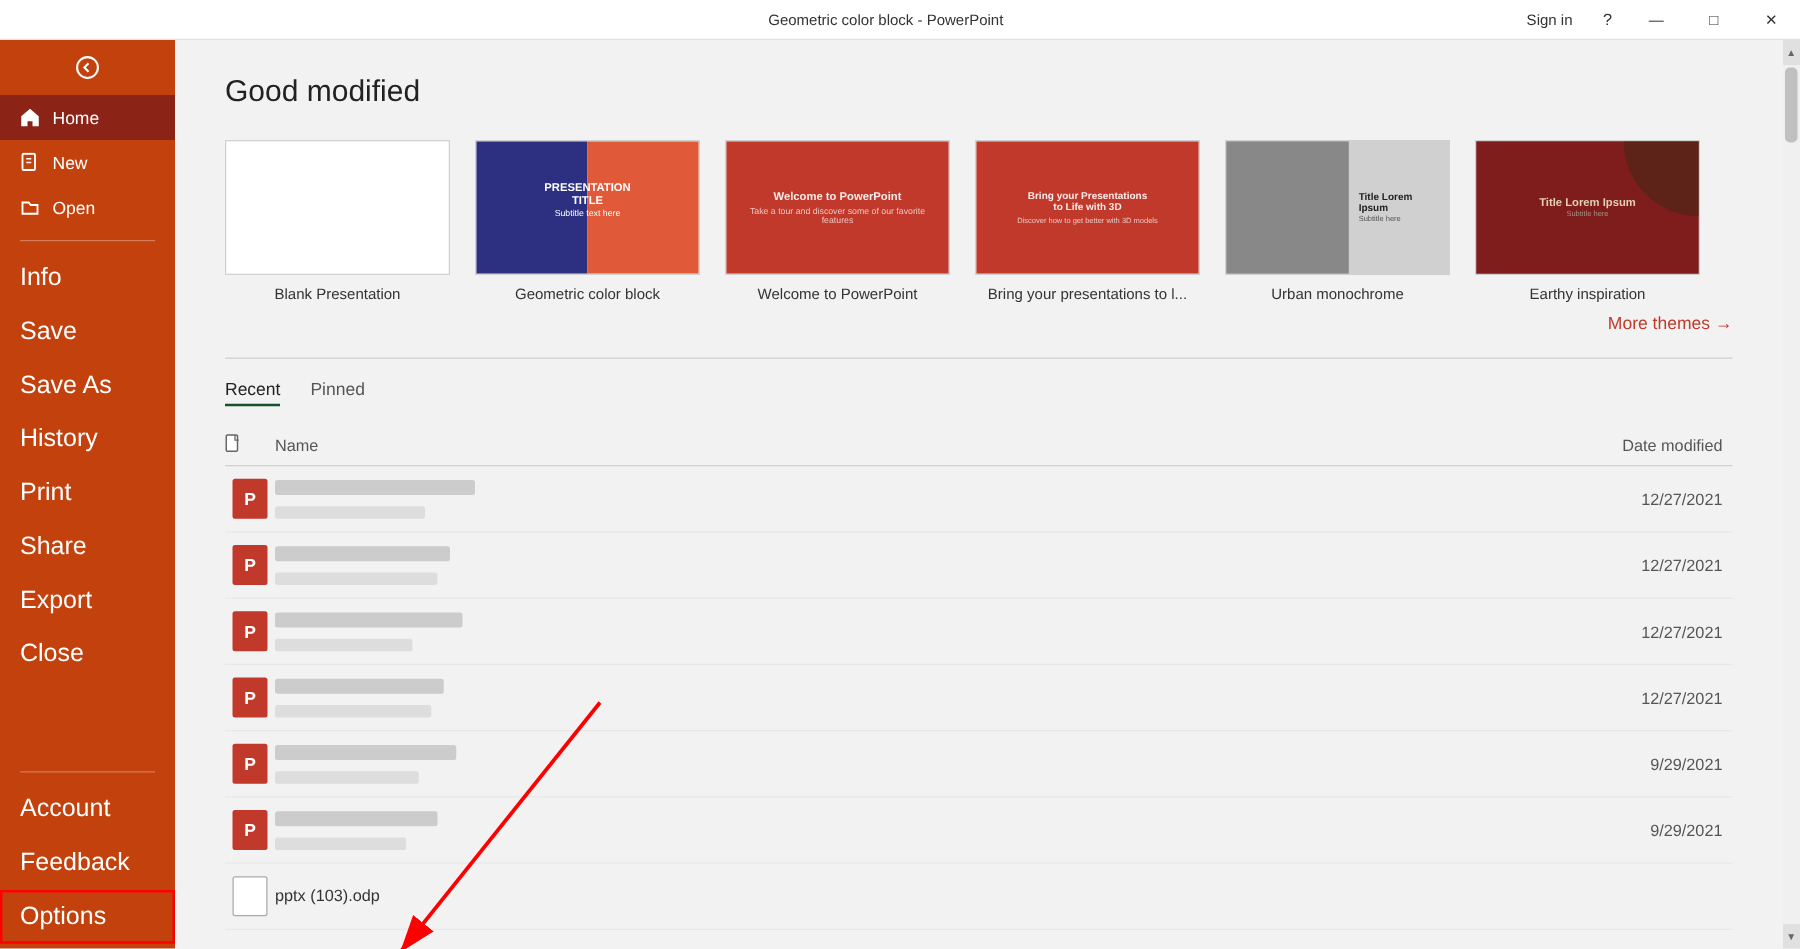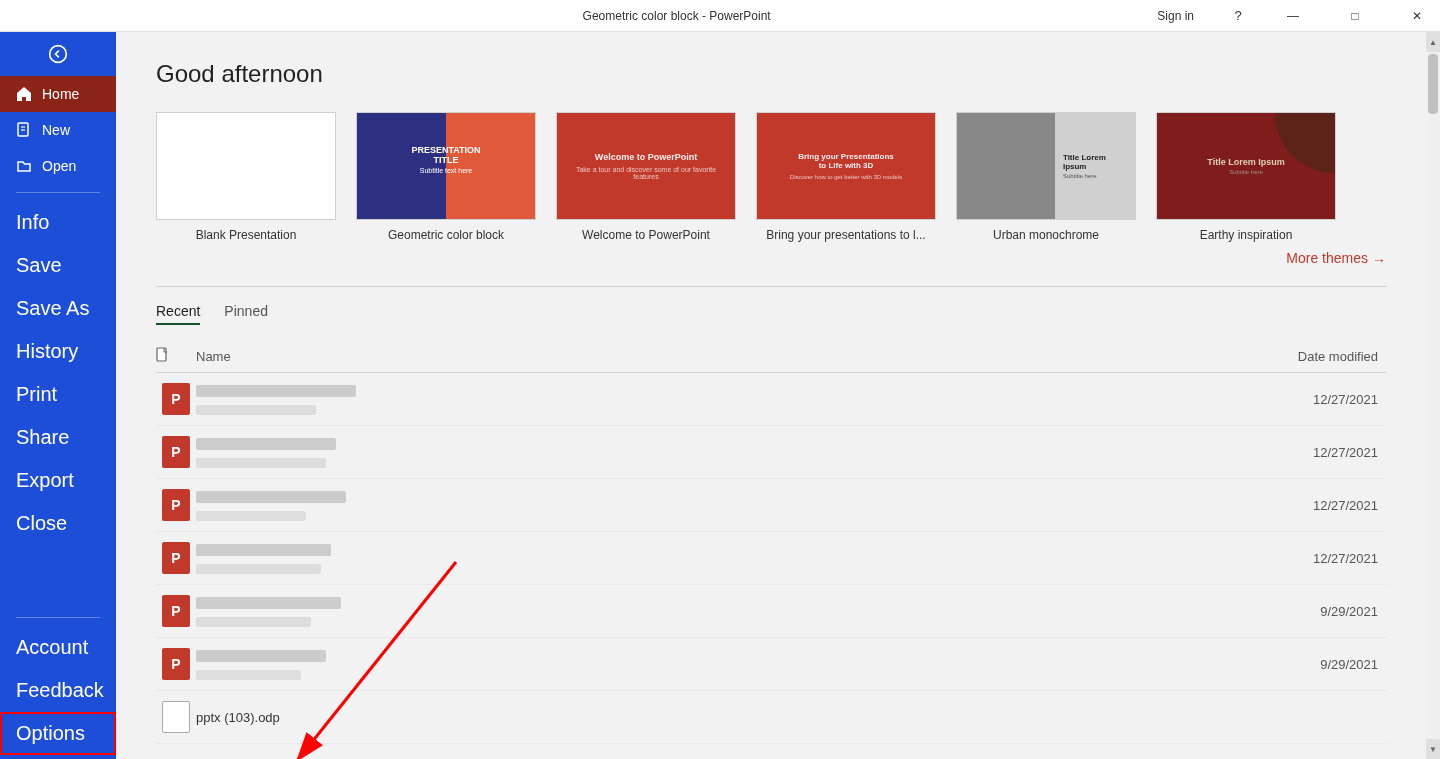--- a/index.html
+++ b/index.html
@@ -18,21 +18,21 @@
     }
     .titlebar-title {
       font-size: 12px;
       color: #333;
       flex: 1;
       text-align: center;
     }
     .titlebar-controls {
       display: flex;
       align-items: center;
-      gap: 16px;
+      gap: 0;
     }
     .titlebar-btn {
       width: 46px;
       height: 32px;
       display: flex;
       align-items: center;
       justify-content: center;
       font-size: 12px;
       color: #333;
       cursor: pointer;
@@ -58,22 +58,22 @@
 
     
     .app-body {
       display: flex;
       flex: 1;
       overflow: hidden;
     }
 
     
     .sidebar {
-      width: 116px;
-      background: #1d4ed8;
+      width: 140px;
+      background: #c2410c;
       display: flex;
       flex-direction: column;
       flex-shrink: 0;
       color: #fff;
     }
     .sidebar-back {
       display: flex;
       align-items: center;
       justify-content: center;
       height: 44px;
@@ -421,21 +421,21 @@
         <span>Feedback</span>
       </div>
       <div class="sidebar-secondary-item highlighted" style="outline: 2px solid red; outline-offset: -2px;">
         <span>Options</span>
       </div>
     </div>
   </div>
 
   <div class="main-content" style="position:relative;">
 
-    <div class="greeting">Good afternoon</div>
+    <div class="greeting">Good modified</div>
 
     <div class="templates-row">
 
       <div class="template-item">
         <div class="template-thumb blank">
         </div>
         <span class="template-label">Blank Presentation</span>
       </div>
 
       <div class="template-item">

